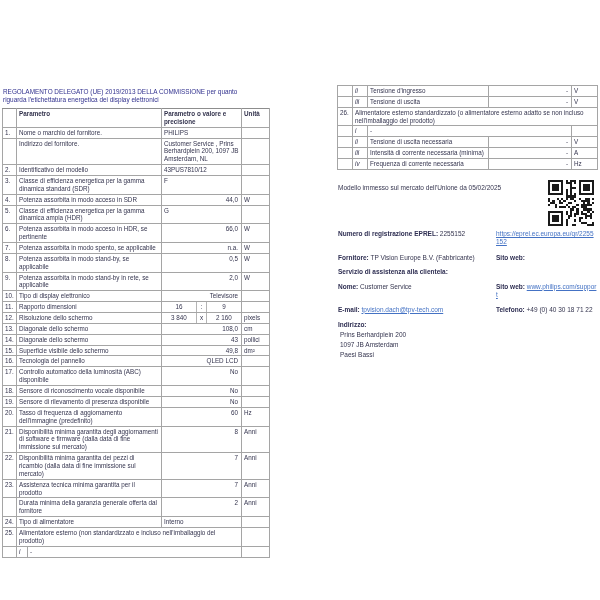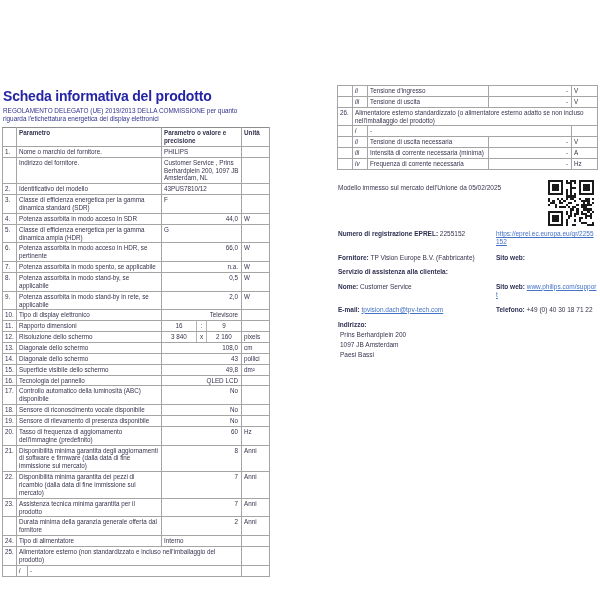--- a/index.html
+++ b/index.html
@@ -37,21 +37,20 @@
   .link{color:#4472c4;text-decoration:underline;word-break:break-all;cursor:pointer;}
   .addr-lines{margin-top:1px;}
   .addr-lines div{margin-top:1.5px;padding-left:2px;}
   .mt{margin-top:7px;}
   p{margin:0;}
 </style>
 </head>
 <body>
 
 <div class="left-col">
-  <h1>Scheda informativa del prodotto</h1>
   <p class="reg">REGOLAMENTO DELEGATO (UE) 2019/2013 DELLA COMMISSIONE per quanto riguarda l'etichettatura energetica dei display elettronici</p>
   <table class="ltable">
     <colgroup>
         <col style="width:14px">
         <col style="width:11px">
         <col style="width:134px">
         <col style="width:80px">
         <col style="width:28px">
       </colgroup>
     <thead>

